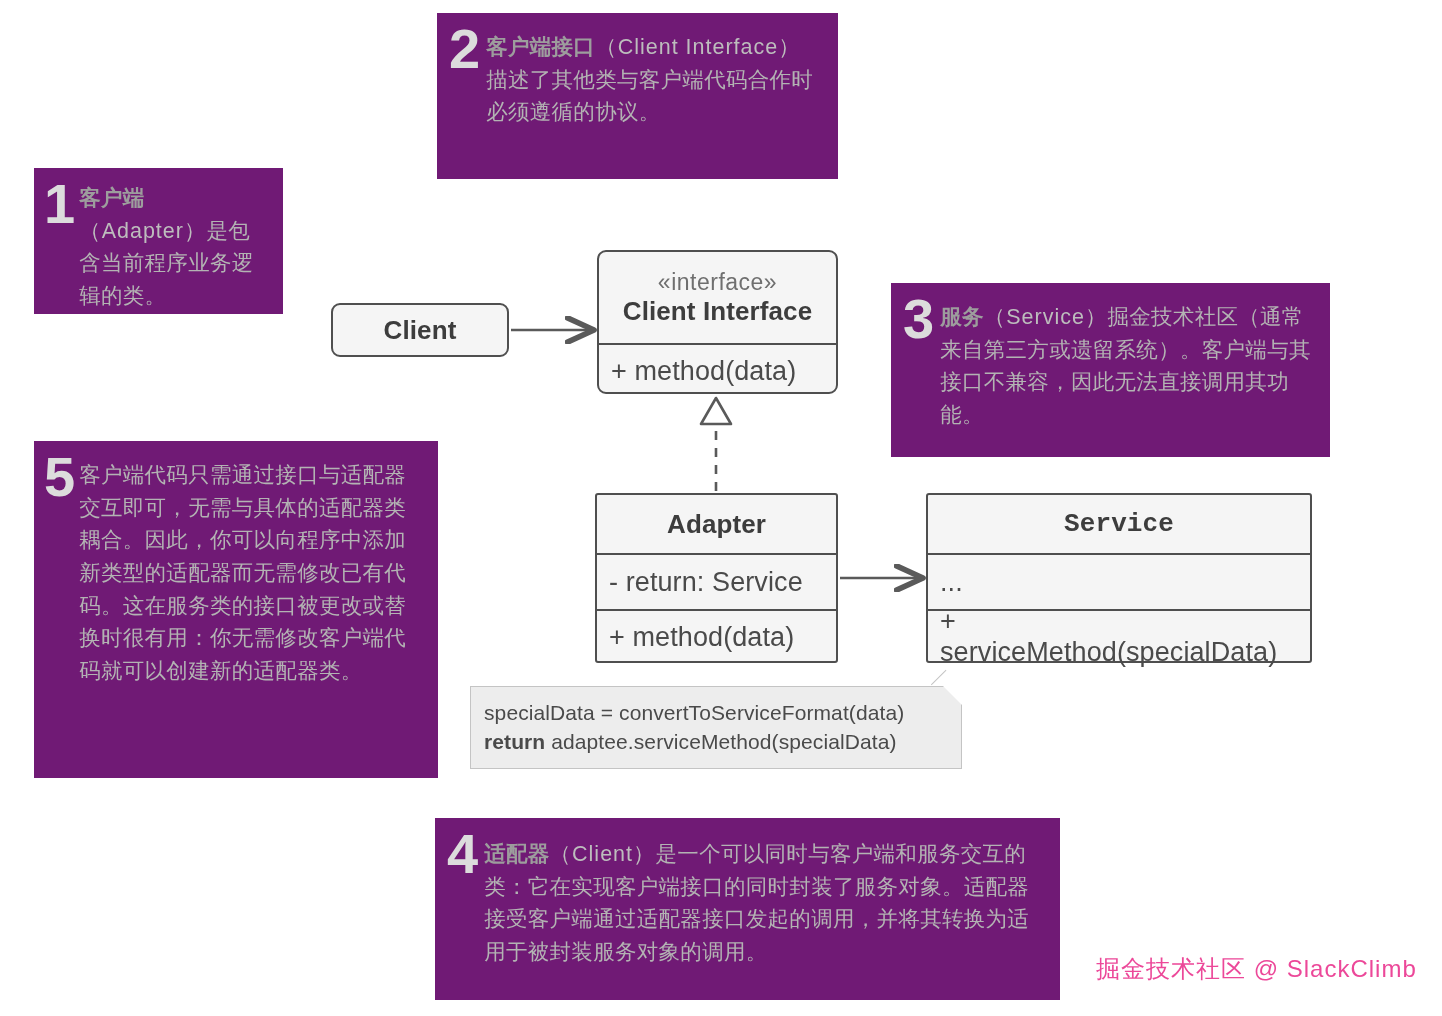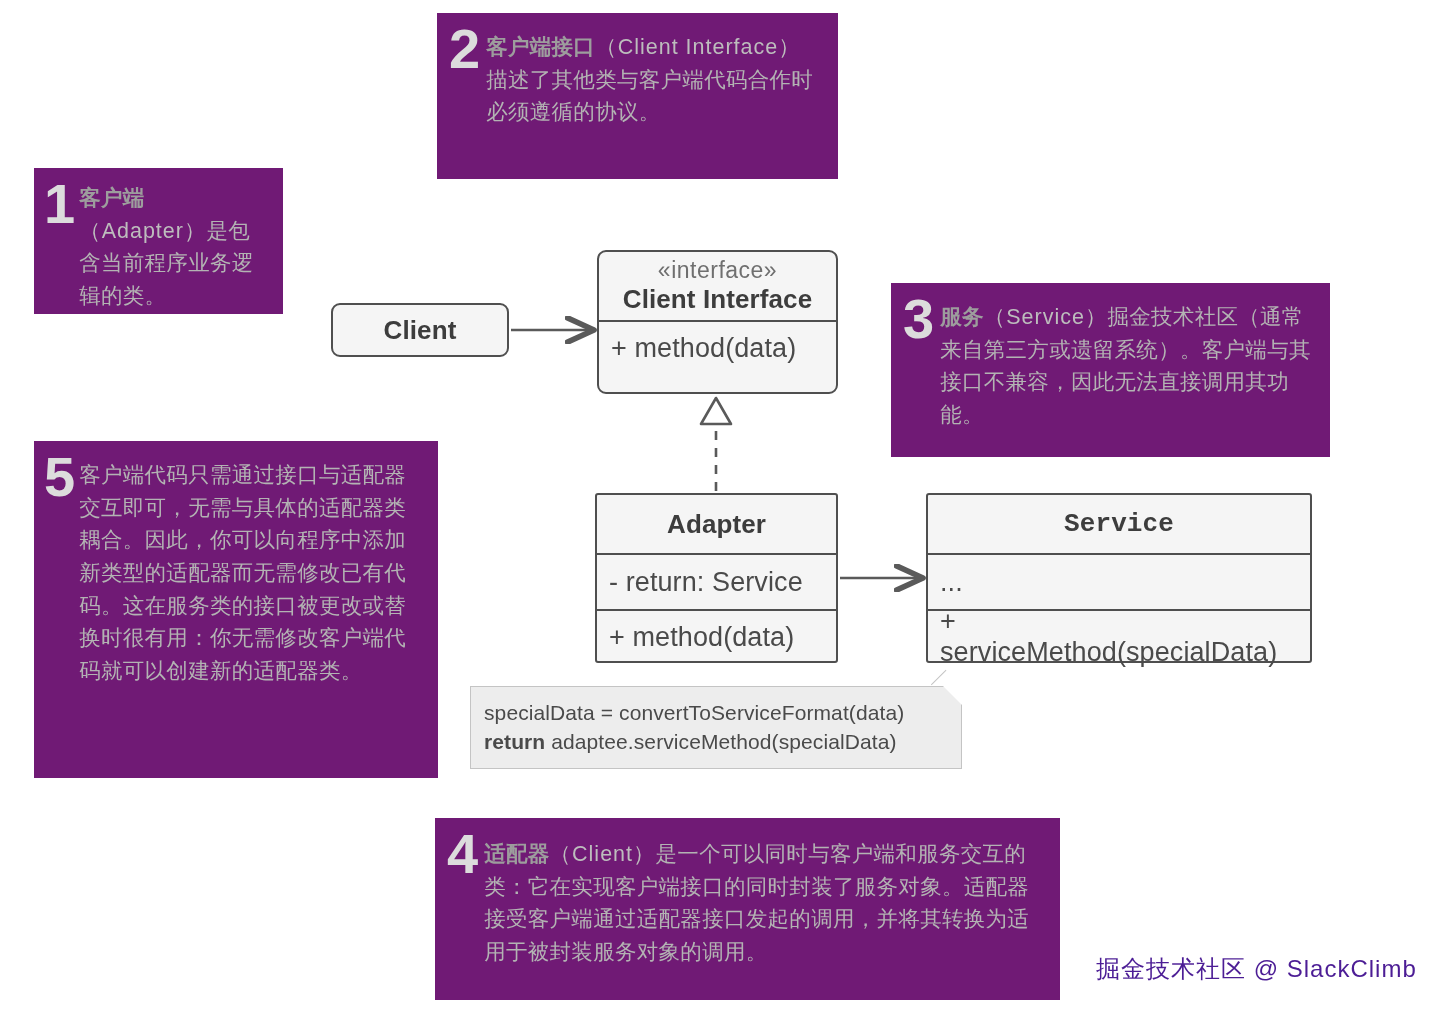--- a/index.html
+++ b/index.html
@@ -94,21 +94,21 @@
     color: #6f6f6f;
     letter-spacing: 0.5px;
   }
   .uml-div { border-top: 2.5px solid #4f4f4f; }
 
   
   #box-client { left: 331px; top: 303px; width: 178px; height: 54px; }
   #box-client .uml-row { height: 100%; justify-content: center; }
 
   #box-interface { left: 597px; top: 250px; width: 241px; height: 144px; }
-  #box-interface .r-title  { height: 68px; border-radius: 26px; }
+  #box-interface .r-title  { height: 91px; border-radius: 26px; }
   #box-interface .r-method { height: 54px; }
 
   #box-adapter { left: 595px; top: 493px; width: 243px; height: 170px; }
   #box-adapter .r-title { height: 58px; }
   #box-adapter .r-attr  { height: 56px; }
   #box-adapter .r-meth  { height: 54px; }
 
   #box-service { left: 926px; top: 493px; width: 386px; height: 170px; }
   #box-service .r-title { height: 58px; font-family: Liberation Mono, monospace; }
   #box-service .r-attr  { height: 56px; }
@@ -157,21 +157,21 @@
     width: 1442px;
     height: 1016px;
     pointer-events: none;
   }
 
   
   #watermark {
     position: absolute;
     left: 1096px;
     top: 953px;
-    color: #4c1d95;
+    color: #ec4899;
     font-size: 24px;
     letter-spacing: 1px;
     white-space: nowrap;
     user-select: none;
   }
 </style>
 </head>
 <body>
 
 <div id="canvas">

